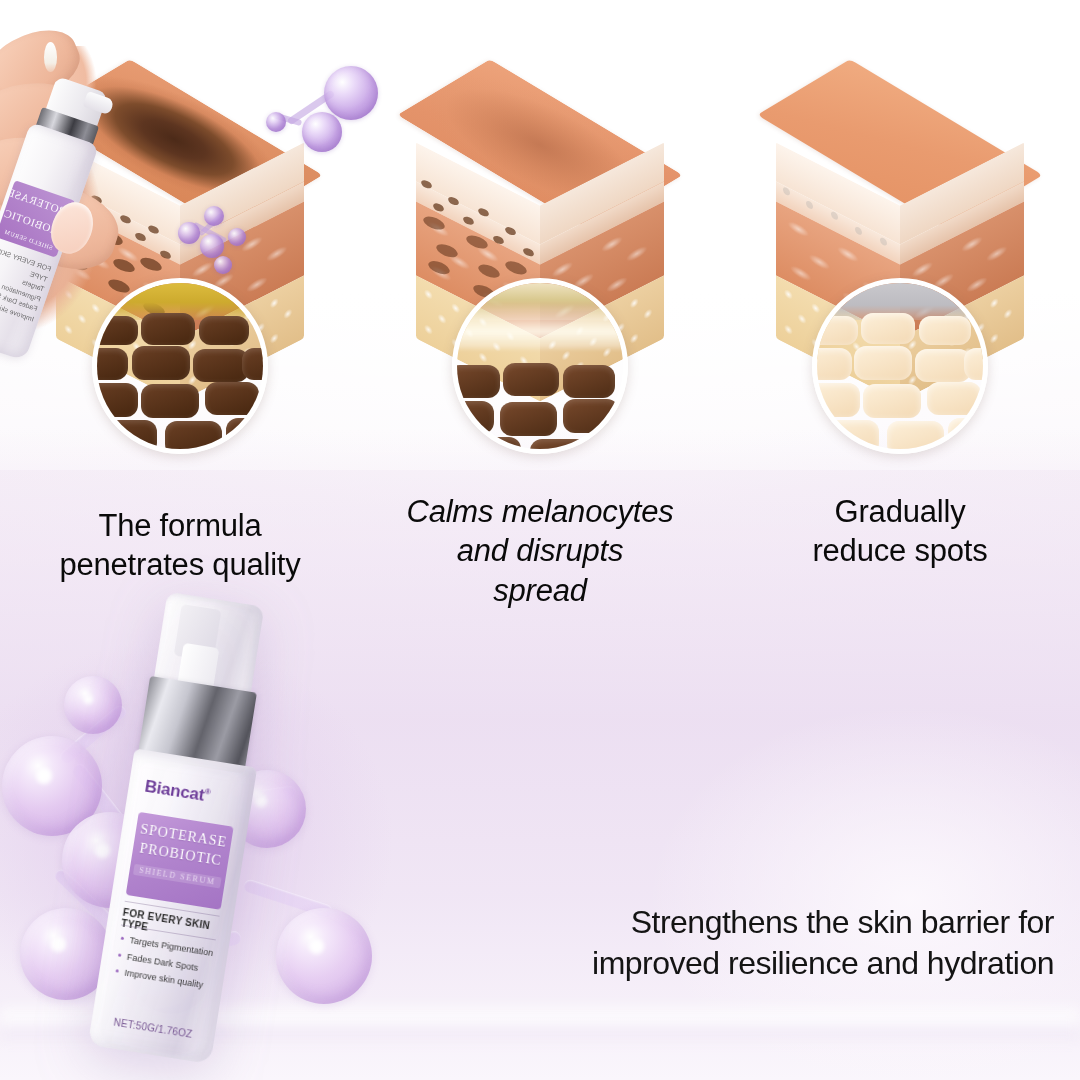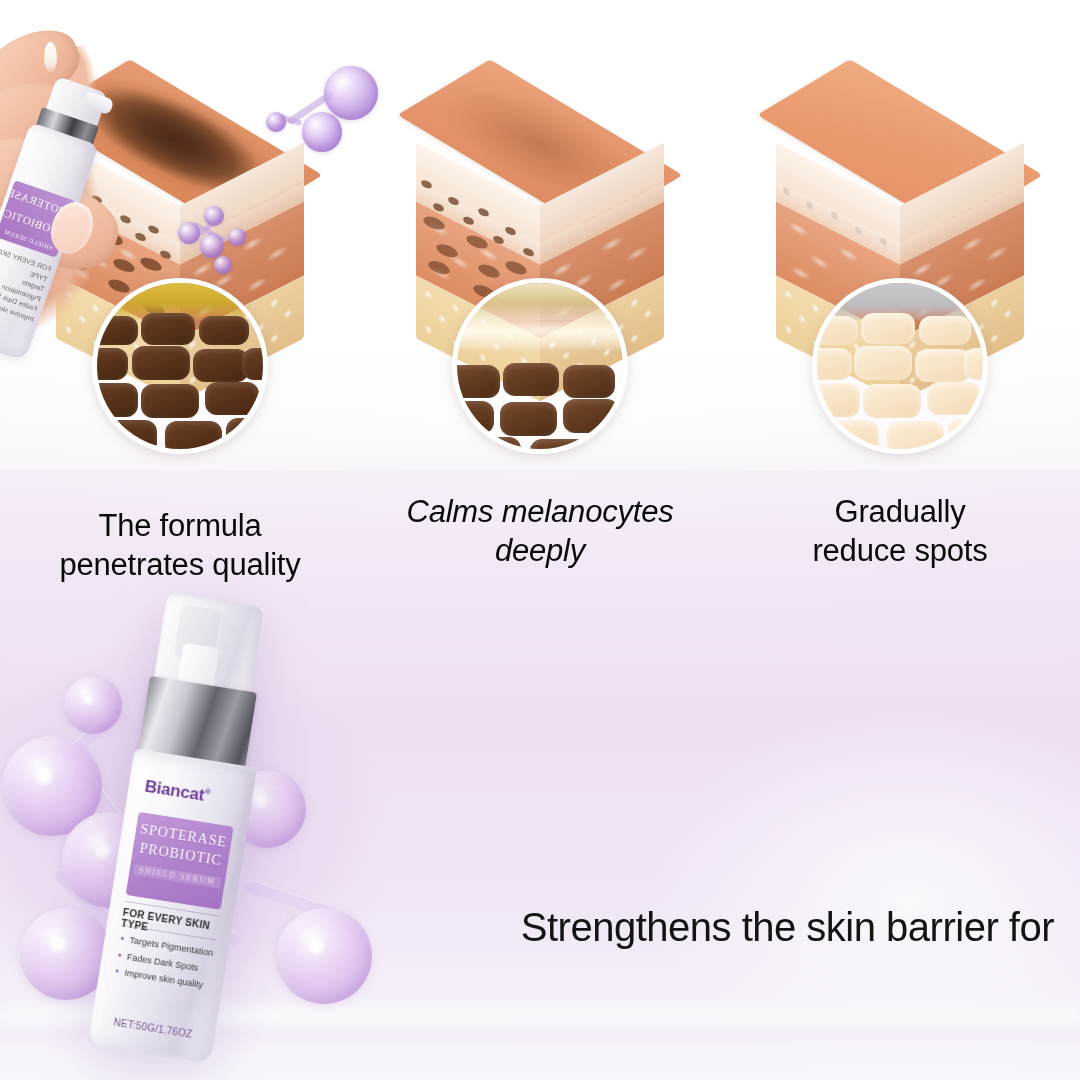--- a/index.html
+++ b/index.html
@@ -357,21 +357,21 @@
   .hl-1 {
     display:block; color:#6f0a90; font-size:86px; font-weight:700;
     letter-spacing:-2.4px; line-height:0.98;
   }
   .hl-2 {
     display:block; color:#0a0a0a; font-size:86px; font-weight:700;
     letter-spacing:-2.2px; line-height:1.02; margin-top:2px;
   }
   .subhead {
     position:absolute; right:26px; top:902px; width:680px; text-align:right;
-    color:#141414; font-size:40px; line-height:1.28; letter-spacing:-0.5px;
+    color:#141414; font-size:32px; line-height:1.28; letter-spacing:-0.5px;
   }
 </style>
 </head>
 <body>
 
 <div id="poster">
 
   <div class="bg-white-top"></div>
   <div class="bg-lower"></div>
   <div class="bg-left-glow"></div>
@@ -522,21 +522,22 @@
           <b style="left:-2%; top:60%; width:28%; height:23%;"></b>
           <b style="left:29%; top:61%; width:30%; height:23%;"></b>
           <b style="left:62%; top:59%; width:29%; height:23%;"></b>
           <b style="left:10%; top:85%; width:30%; height:24%;"></b>
           <b style="left:45%; top:86%; width:30%; height:24%;"></b>
         </div>
       </div>
 
       <div class="caption cap-2">
         <div>Calms melanocytes</div>
-        <div>deeply</div>
+        <div>and disrupts</div>
+        <div>spread</div>
       </div>
     </div>
 
     <div class="panel panel-3">
       <div class="cube sk3">
         <div class="cube-top"></div>
         <div class="cube-left">
           <div class="strata">
             <div class="lay l-epi"></div>
               <div class="lay l-base"></div>
@@ -661,15 +662,16 @@
         <li>Fades Dark Spots</li>
         <li>Improve skin quality</li>
       </ul>
       <div class="hb-net">NET:50G/1.76OZ</div>
     </div>
   </div>
 
 
   <div class="subhead">
     <div>Strengthens the skin barrier for</div>
+    <div>improved resilience and hydration</div>
   </div>
 
 </div>
 
 </body></html>

